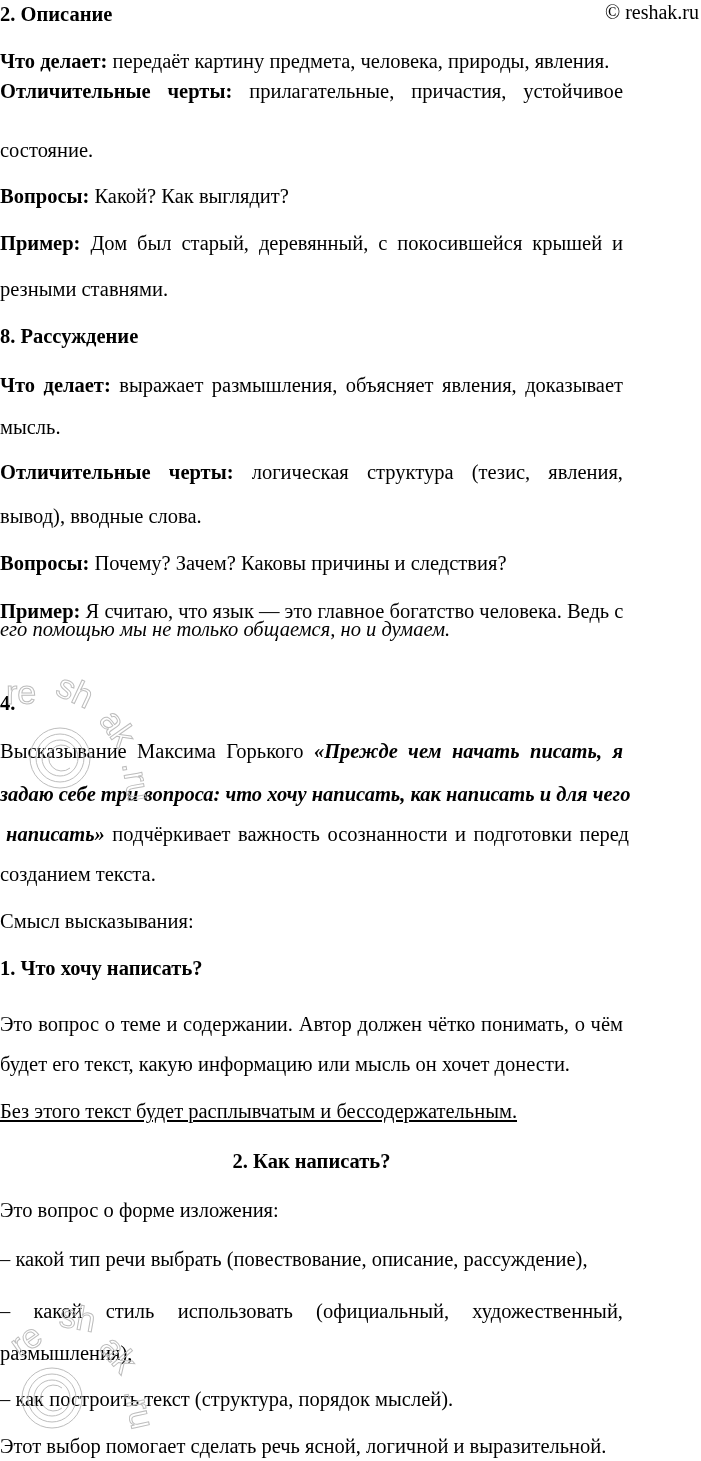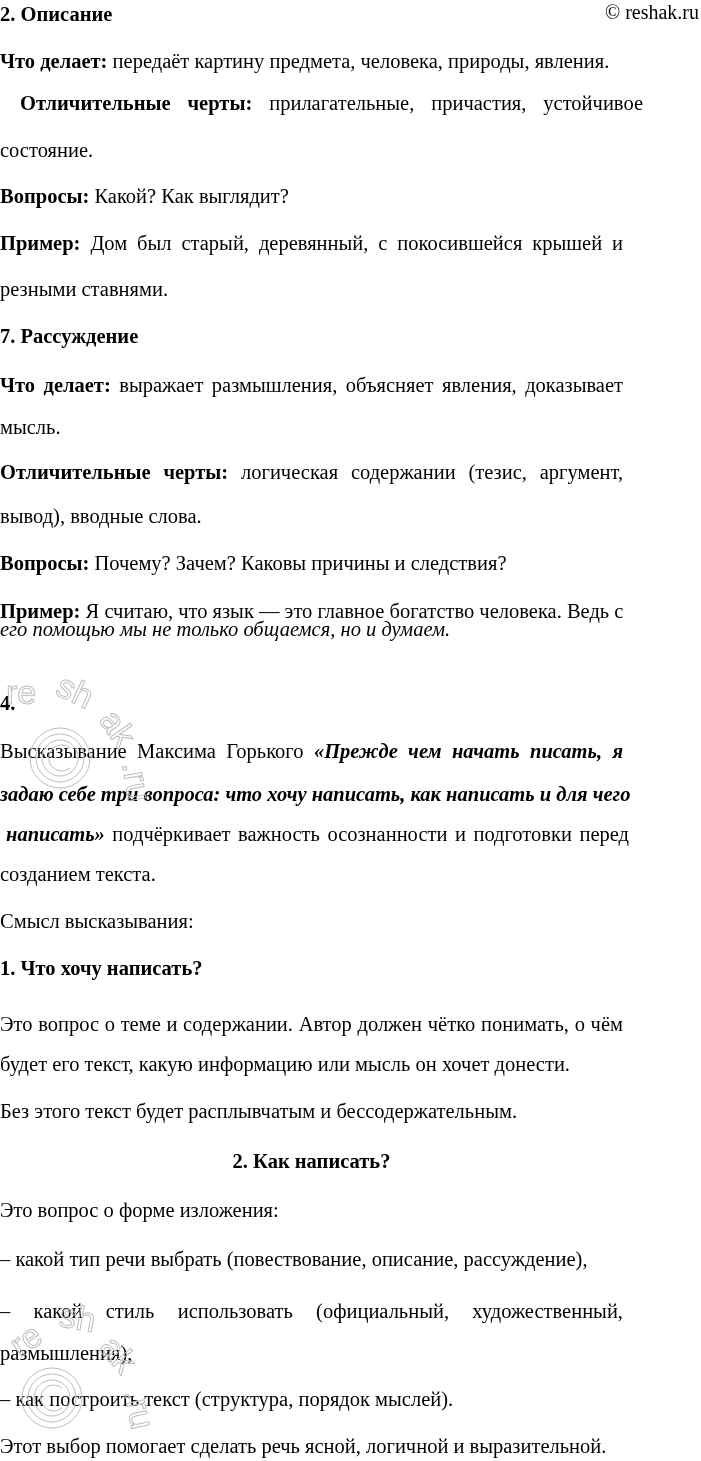--- a/index.html
+++ b/index.html
@@ -45,47 +45,47 @@
 <body>
 
 <div class="line" style="top:2px;">
   <b>2. Описание</b>
 </div>
 <div class="copyright">© reshak.ru</div>
 
 <div class="line" style="top:49px;">
   <b>Что делает:</b> <span>передаёт картину предмета, человека, природы, явления.</span>
 </div>
-<div class="line justify" style="top:91px;padding-left:20px;">
+<div class="line justify" style="top:79px;">
   <b>Отличительные черты:</b> <span>прилагательные, причастия, устойчивое</span>
 </div>
 <div class="line" style="top:138px;">
   <span>состояние.</span>
 </div>
 <div class="line" style="top:184px;">
   <b>Вопросы:</b> <span>Какой? Как выглядит?</span>
 </div>
 <div class="line justify" style="top:231px;">
   <b>Пример:</b> <span>Дом был старый, деревянный, с покосившейся крышей и</span>
 </div>
 <div class="line" style="top:277px;">
   <span>резными ставнями.</span>
 </div>
 
 <div class="line" style="top:324px;">
-  <b>7. Рассуждение</b>
+  <b>8. Рассуждение</b>
 </div>
 <div class="line justify" style="top:373px;">
   <b>Что делает:</b> <span>выражает размышления, объясняет явления, доказывает</span>
 </div>
 <div class="line" style="top:415px;">
   <span>мысль.</span>
 </div>
 <div class="line justify" style="top:460px;">
-  <b>Отличительные черты:</b> <span>логическая содержании (тезис, аргумент,</span>
+  <b>Отличительные черты:</b> <span>логическая структура (тезис, явления,</span>
 </div>
 <div class="line" style="top:504px;">
   <span>вывод), вводные слова.</span>
 </div>
 <div class="line" style="top:551px;">
   <b>Вопросы:</b> <span>Почему? Зачем? Каковы причины и следствия?</span>
 </div>
 <div class="line justify" style="top:599px;">
   <b>Пример:</b> <span>Я считаю, что язык — это главное богатство человека. Ведь с</span>
 </div>
@@ -113,21 +113,21 @@
 </div>
 <div class="line" style="top:956px;">
   <b>1. Что хочу написать?</b>
 </div>
 <div class="line justify" style="top:1012px;">
   <span>Это вопрос о теме и содержании. Автор должен чётко понимать, о чём</span>
 </div>
 <div class="line" style="top:1052px;">
   <span>будет его текст, какую информацию или мысль он хочет донести.</span>
 </div>
-<div class="line" style="top:1099px;">
+<div class="line" style="top:1099px;text-decoration:underline;">
   <span>Без этого текст будет расплывчатым и бессодержательным.</span>
 </div>
 <div class="line" style="top:1149px;text-align:center;">
   <b>2. Как написать?</b>
 </div>
 <div class="line" style="top:1198px;">
   <span>Это вопрос о форме изложения:</span>
 </div>
 <div class="line" style="top:1247px;">
   <span>– какой тип речи выбрать (повествование, описание, рассуждение),</span>

